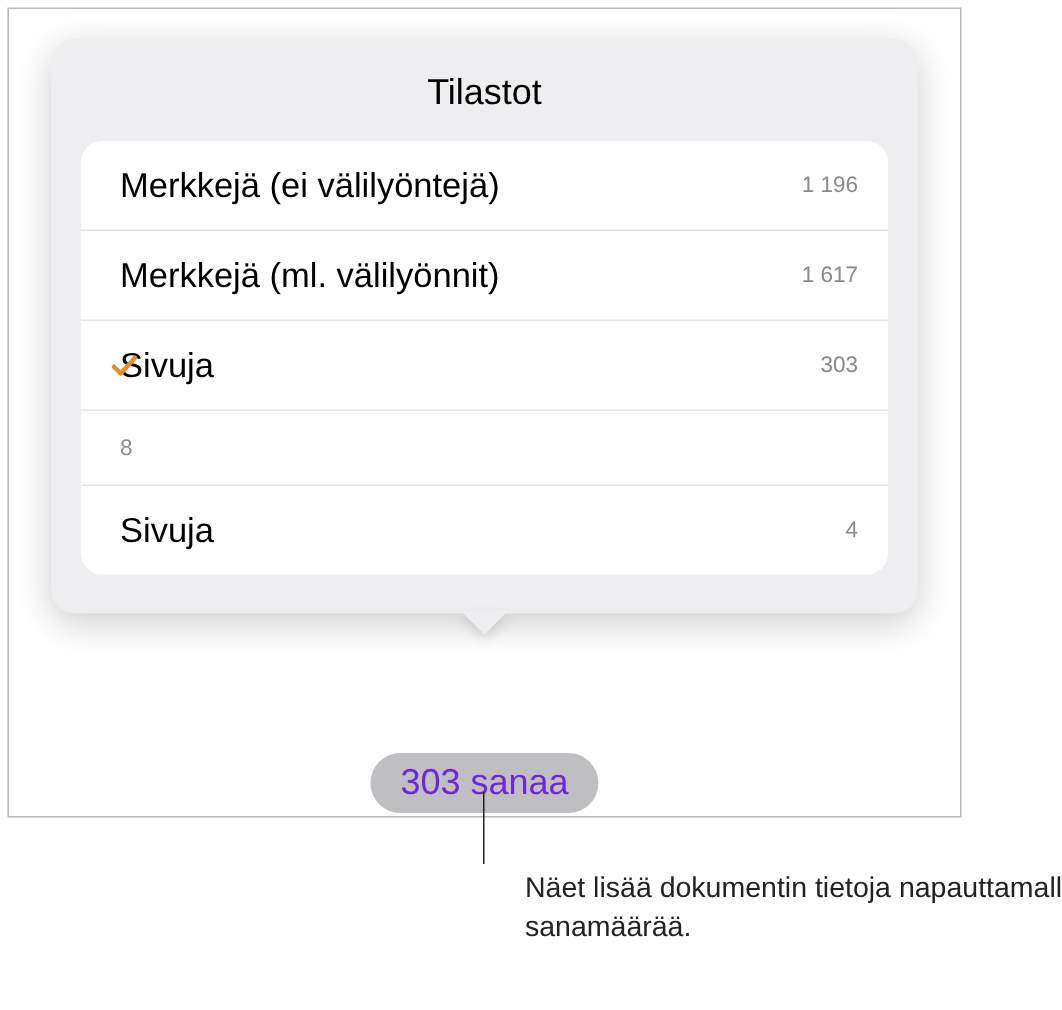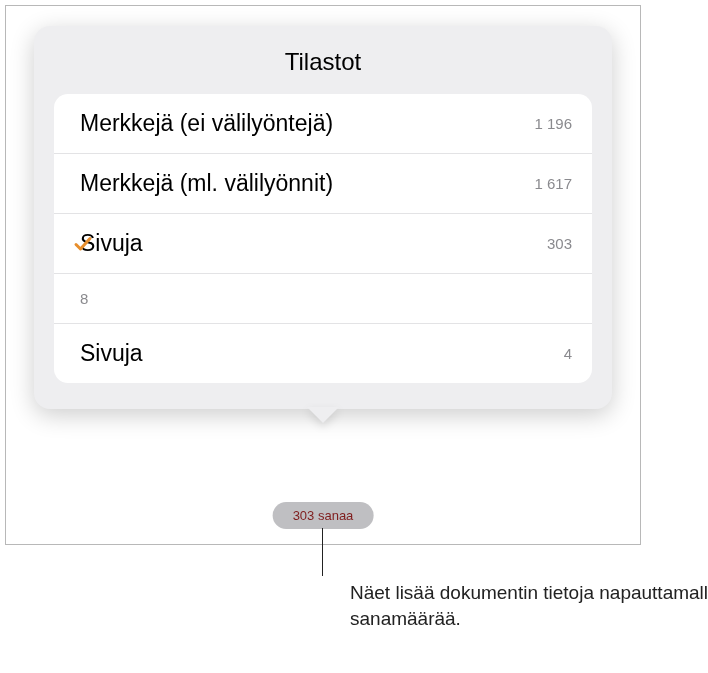--- a/index.html
+++ b/index.html
@@ -89,24 +89,24 @@
       display: flex;
       align-items: center;
       justify-content: center;
     }
     .pill {
       position: absolute;
       top: 496px;
       left: 50%;
       transform: translateX(-50%);
       background: #bfbfc2;
-      color: #7f1d1d;
+      color: #6d28d9;
       border-radius: 20px;
       padding: 6px 20px;
-      font-size: 13px;
+      font-size: 24px;
       font-weight: 500;
       cursor: pointer;
       white-space: nowrap;
     }
     .callout-line {
       position: absolute;
       left: 322px;
       top: 528px;
       width: 1px;
       height: 48px;

